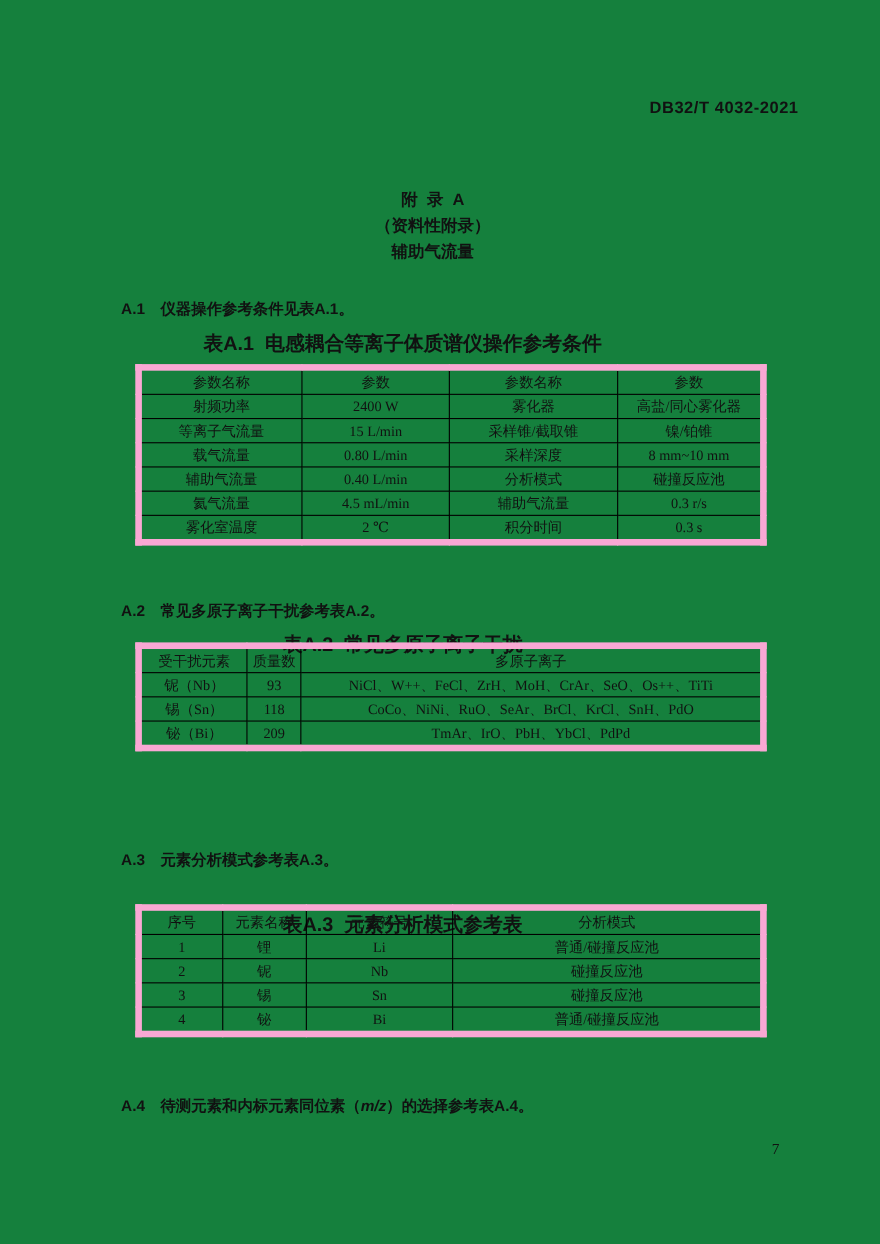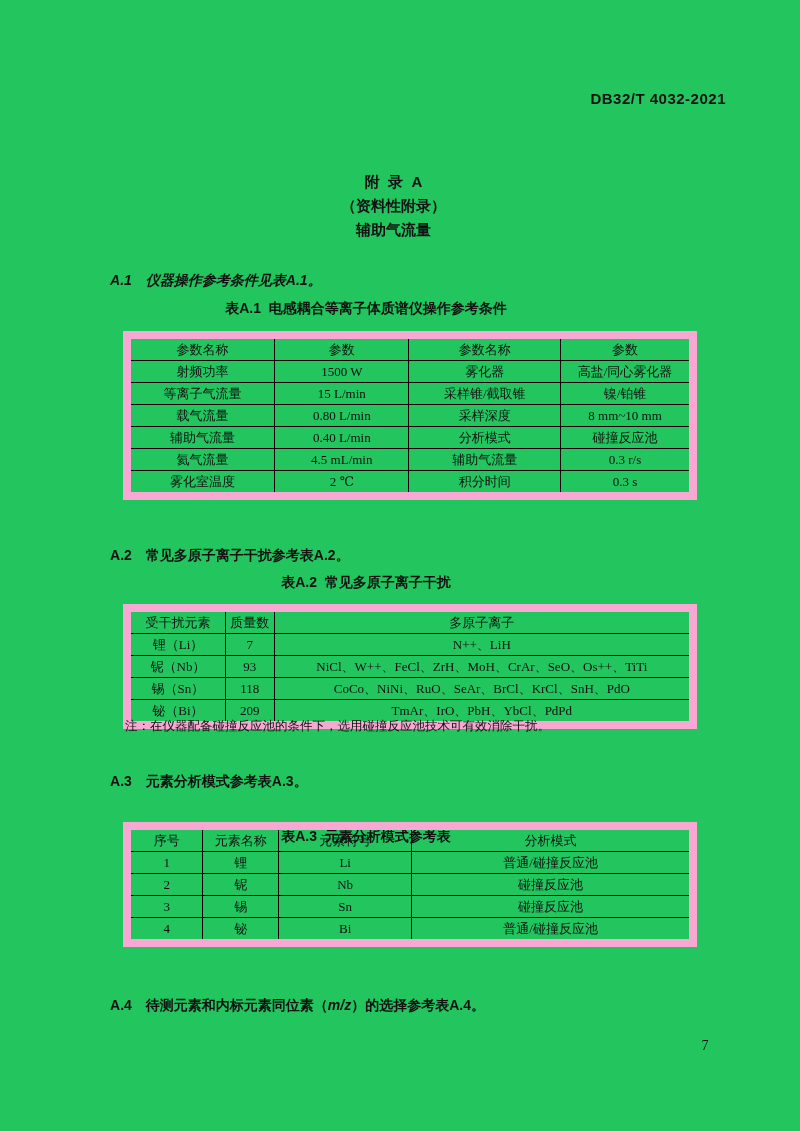--- a/index.html
+++ b/index.html
@@ -4,21 +4,21 @@
 <style>
   html,body{margin:0;padding:0;}
   body{
     width:800px;height:1131px;
     background:#ffffff;
     font-family:"Liberation Serif","DejaVu Serif",serif;
     color:#111;
     position:relative;
     overflow:hidden;
   }
-  .page{position:absolute;inset:0;background:#22c55e;}
+  .page{position:absolute;inset:0;background:#15803d;}
 
   .doc-code{
     position:absolute;top:90px;right:74px;
     font-family:"Liberation Sans","DejaVu Sans",sans-serif;
     font-weight:bold;font-size:15px;letter-spacing:0.5px;
   }
 
   .title-block{
     position:absolute;top:170px;left:0;width:787px;
     text-align:center;
@@ -31,29 +31,29 @@
     position:absolute;left:95px;width:640px;
     font-family:"Liberation Sans","DejaVu Sans",sans-serif;
     font-weight:bold;font-size:14px;white-space:pre;
   }
   .clause .clause-label{margin-right:14px;}
   .clause .italic{font-family:Liberation Sans, sans-serif;font-style:italic;}
 
   .table-caption{
     position:absolute;left:0;width:732px;text-align:center;
     font-family:"Liberation Sans","DejaVu Sans",sans-serif;
-    font-weight:bold;font-size:14px;white-space:pre;
+    font-weight:bold;font-size:18px;white-space:pre;
   }
 
   table.std{
     position:absolute;left:123px;width:574px;
     border-collapse:collapse;
     table-layout:fixed;
     font-size:13px;
-    border:8px solid #f9a8d4;
+    border:6px solid #f9a8d4;
   }
   table.std th, table.std td{
     border:1px solid #000;
     text-align:center;
     vertical-align:middle;
     height:21px;
     padding:0 2px;
     font-weight:normal;
     overflow:hidden;
     white-space:nowrap;
@@ -90,21 +90,21 @@
 <div class="page">
 
   <div class="doc-code">DB32/T 4032-2021</div>
 
   <div class="title-block">
     <div class="t-line">附  录  A</div>
     <div class="t-line">（资料性附录）</div>
     <div class="t-line">辅助气流量</div>
   </div>
 
-  <div class="clause" style="top:256px;font-style:italic;">
+  <div class="clause" style="top:256px;">
     <span class="clause-label">A.1</span><span>仪器操作参考条件见表A.1。</span>
   </div>
 
   <div class="table-caption" style="top:300px;">表A.1  电感耦合等离子体质谱仪操作参考条件</div>
 
   <table class="std ta1" style="top:331px;">
     <colgroup>
         <col>
         <col>
         <col>
@@ -114,21 +114,21 @@
         <tr>
           <th>参数名称</th>
           <th>参数</th>
           <th>参数名称</th>
           <th>参数</th>
         </tr>
       </thead>
     <tbody>
         <tr>
           <td>射频功率</td>
-          <td>1500 W</td>
+          <td>2400 W</td>
           <td>雾化器</td>
           <td>高盐/同心雾化器</td>
         </tr>
         <tr>
           <td>等离子气流量</td>
           <td>15 L/min</td>
           <td>采样锥/截取锥</td>
           <td>镍/铂锥</td>
         </tr>
         <tr>
@@ -157,58 +157,52 @@
         </tr>
       </tbody>
   </table>
 
   <div class="clause" style="top:531px;">
     <span class="clause-label">A.2</span><span>常见多原子离子干扰参考表A.2。</span>
   </div>
 
   <div class="table-caption" style="top:574px;">表A.2  常见多原子离子干扰</div>
 
-  <table class="std ta2" style="top:604px;">
+  <table class="std ta2" style="top:584px;">
     <colgroup>
         <col>
         <col>
         <col>
       </colgroup>
     <thead>
         <tr>
           <th>受干扰元素</th>
           <th>质量数</th>
           <th>多原子离子</th>
         </tr>
       </thead>
     <tbody>
         <tr>
-          <td>锂（Li）</td>
-          <td>7</td>
-          <td>N++、LiH</td>
-        </tr>
-        <tr>
           <td>铌（Nb）</td>
           <td>93</td>
           <td>NiCl、W++、FeCl、ZrH、MoH、CrAr、SeO、Os++、TiTi</td>
         </tr>
         <tr>
           <td>锡（Sn）</td>
           <td>118</td>
           <td>CoCo、NiNi、RuO、SeAr、BrCl、KrCl、SnH、PdO</td>
         </tr>
         <tr>
           <td>铋（Bi）</td>
           <td>209</td>
           <td>TmAr、IrO、PbH、YbCl、PdPd</td>
         </tr>
       </tbody>
   </table>
 
-  <div class="table-note" style="top:718px;">注：在仪器配备碰撞反应池的条件下，选用碰撞反应池技术可有效消除干扰。</div>
 
   <div class="clause" style="top:757px;">
     <span class="clause-label">A.3</span><span>元素分析模式参考表A.3。</span>
   </div>
 
   <div class="table-caption" style="top:828px;">表A.3  元素分析模式参考表</div>
 
   <table class="std ta3" style="top:822px;">
     <colgroup>
         <col>

